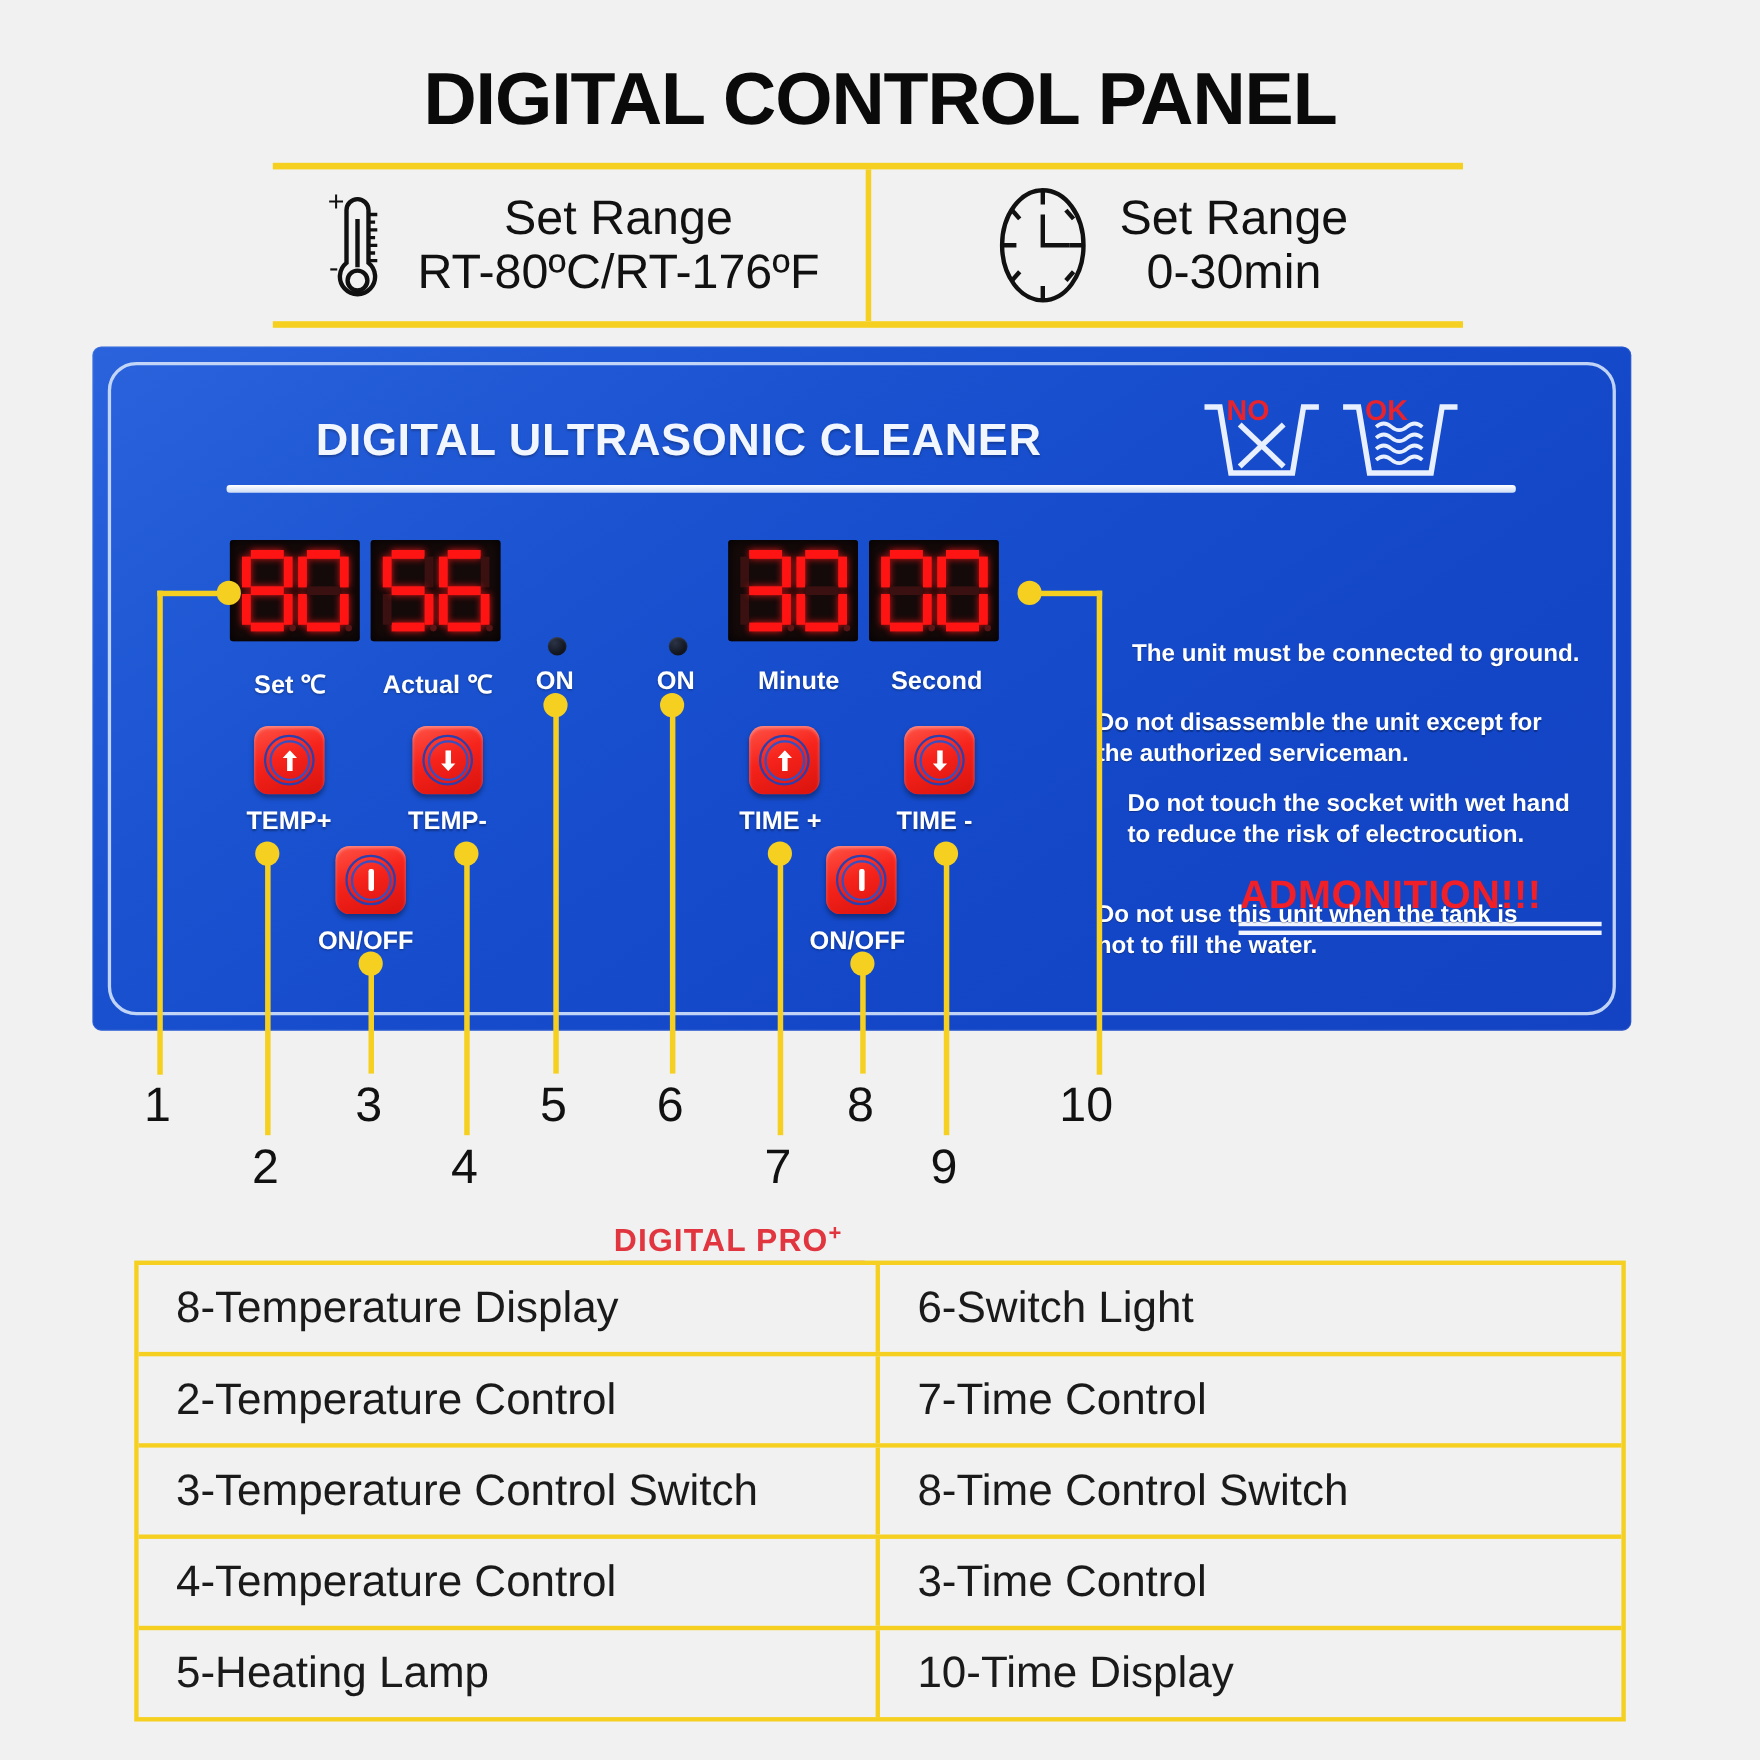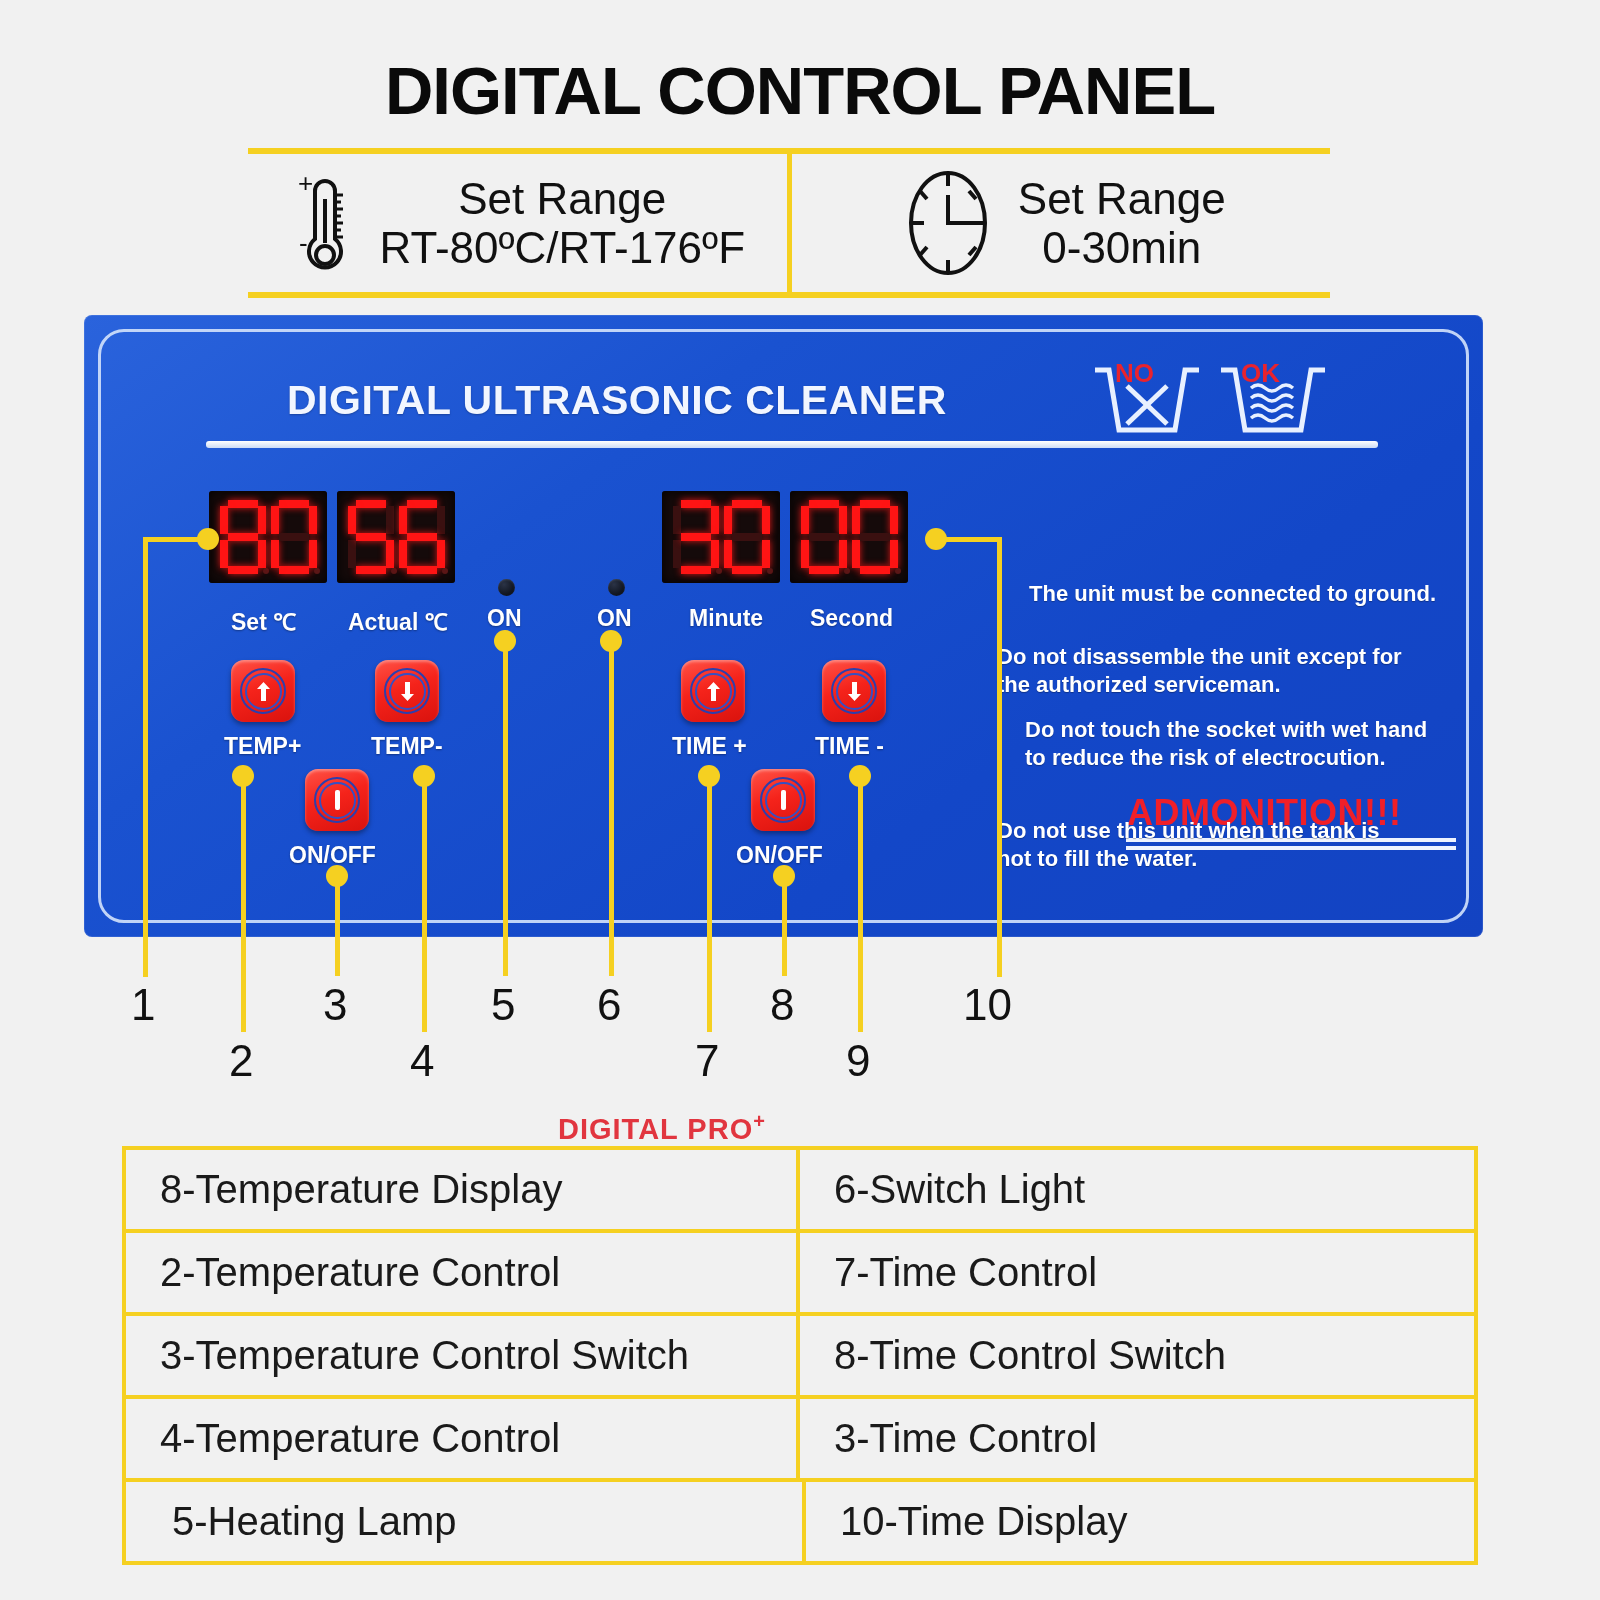--- a/index.html
+++ b/index.html
@@ -158,21 +158,21 @@
     font-family:"Liberation Sans", sans-serif;
   }
 
   
   .legend{
     position:absolute;left:122px;top:1146px;width:1356px;
     border:4px solid #f5d021;box-sizing:border-box;
     background:#f1f1f1;
   }
   .lrow{display:flex;border-bottom:4px solid #f5d021;height:79px;}
-  .lrow:last-child{border-bottom:none;margin-left:12px;}
+  .lrow:last-child{border-bottom:none;}
   .lcell{
     flex:0 0 50%;box-sizing:border-box;
     display:flex;align-items:center;
     padding-left:34px;
     font-size:40px;color:#1a1a1a;
     white-space:nowrap;
   }
   .lcell.first{border-right:4px solid #f5d021;}
 </style>
 </head>

